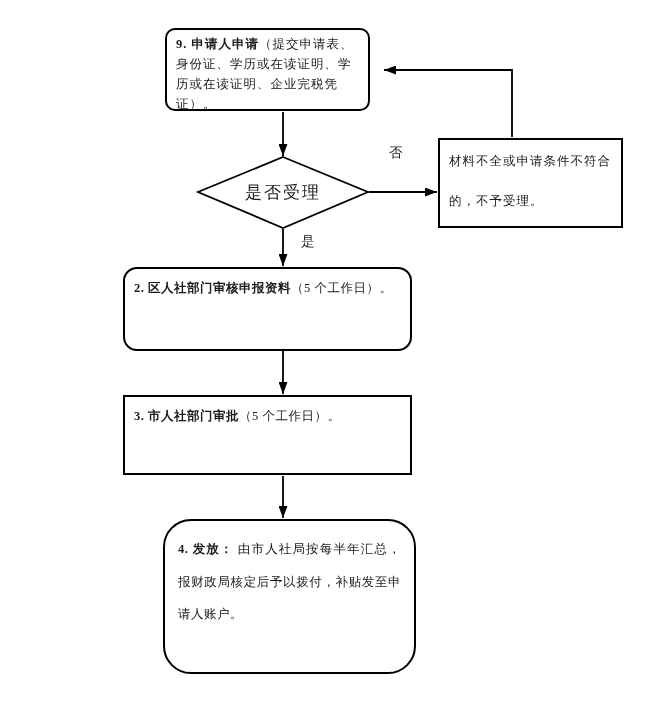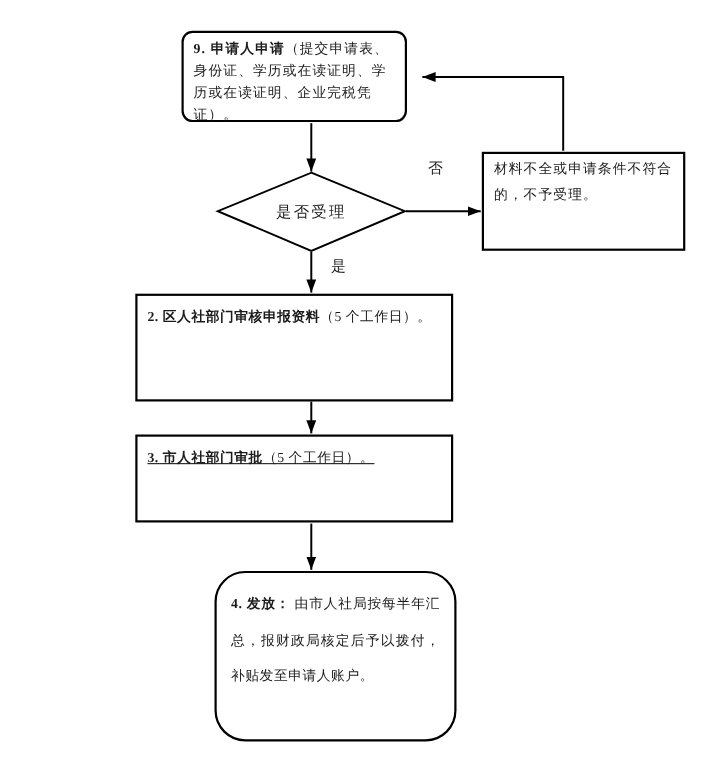--- a/index.html
+++ b/index.html
@@ -39,50 +39,49 @@
     width: 205px; height: 83px;
     padding: 4px 9px 0 9px;
   }
   #node-decision-label {
     position: absolute;
     left: 198px; top: 157px;
     width: 170px; height: 71px;
     display: flex;
     align-items: center;
     justify-content: center;
-    font-size: 14px;
+    font-size: 17px;
     letter-spacing: 2px;
   }
   #node-reject {
     left: 438px; top: 138px;
     width: 185px; height: 90px;
     padding: 1px 9px 0 9px;
-    line-height: 24px;
+    line-height: 40px;
   }
   #node-step2 {
     left: 123px; top: 267px;
-    width: 289px; height: 98px;
+    width: 289px; height: 84px;
     padding: 9px 9px 0 9px;
     letter-spacing: 0.5px;
+    border-radius: 14px;
   }
   #node-step3 {
     left: 123px; top: 395px;
     width: 289px; height: 80px;
     padding: 9px 9px 16px 9px;
     letter-spacing: 0.5px;
-    text-decoration: underline;
   }
   #node-step4 {
     left: 163px; top: 519px;
-    width: 220px; height: 155px;
+    width: 253px; height: 155px;
     padding: 12px 13px 0 13px;
     line-height: 32.5px;
     letter-spacing: 0.5px;
     text-align: justify;
-    margin-left: 32px;
   }
   .branch-label {
     position: absolute;
     font-size: 13.5px;
     letter-spacing: 0;
   }
   #label-no  { left: 389px; top: 144px; }
   #label-yes { left: 301px; top: 233px; }
 </style>
 </head>

